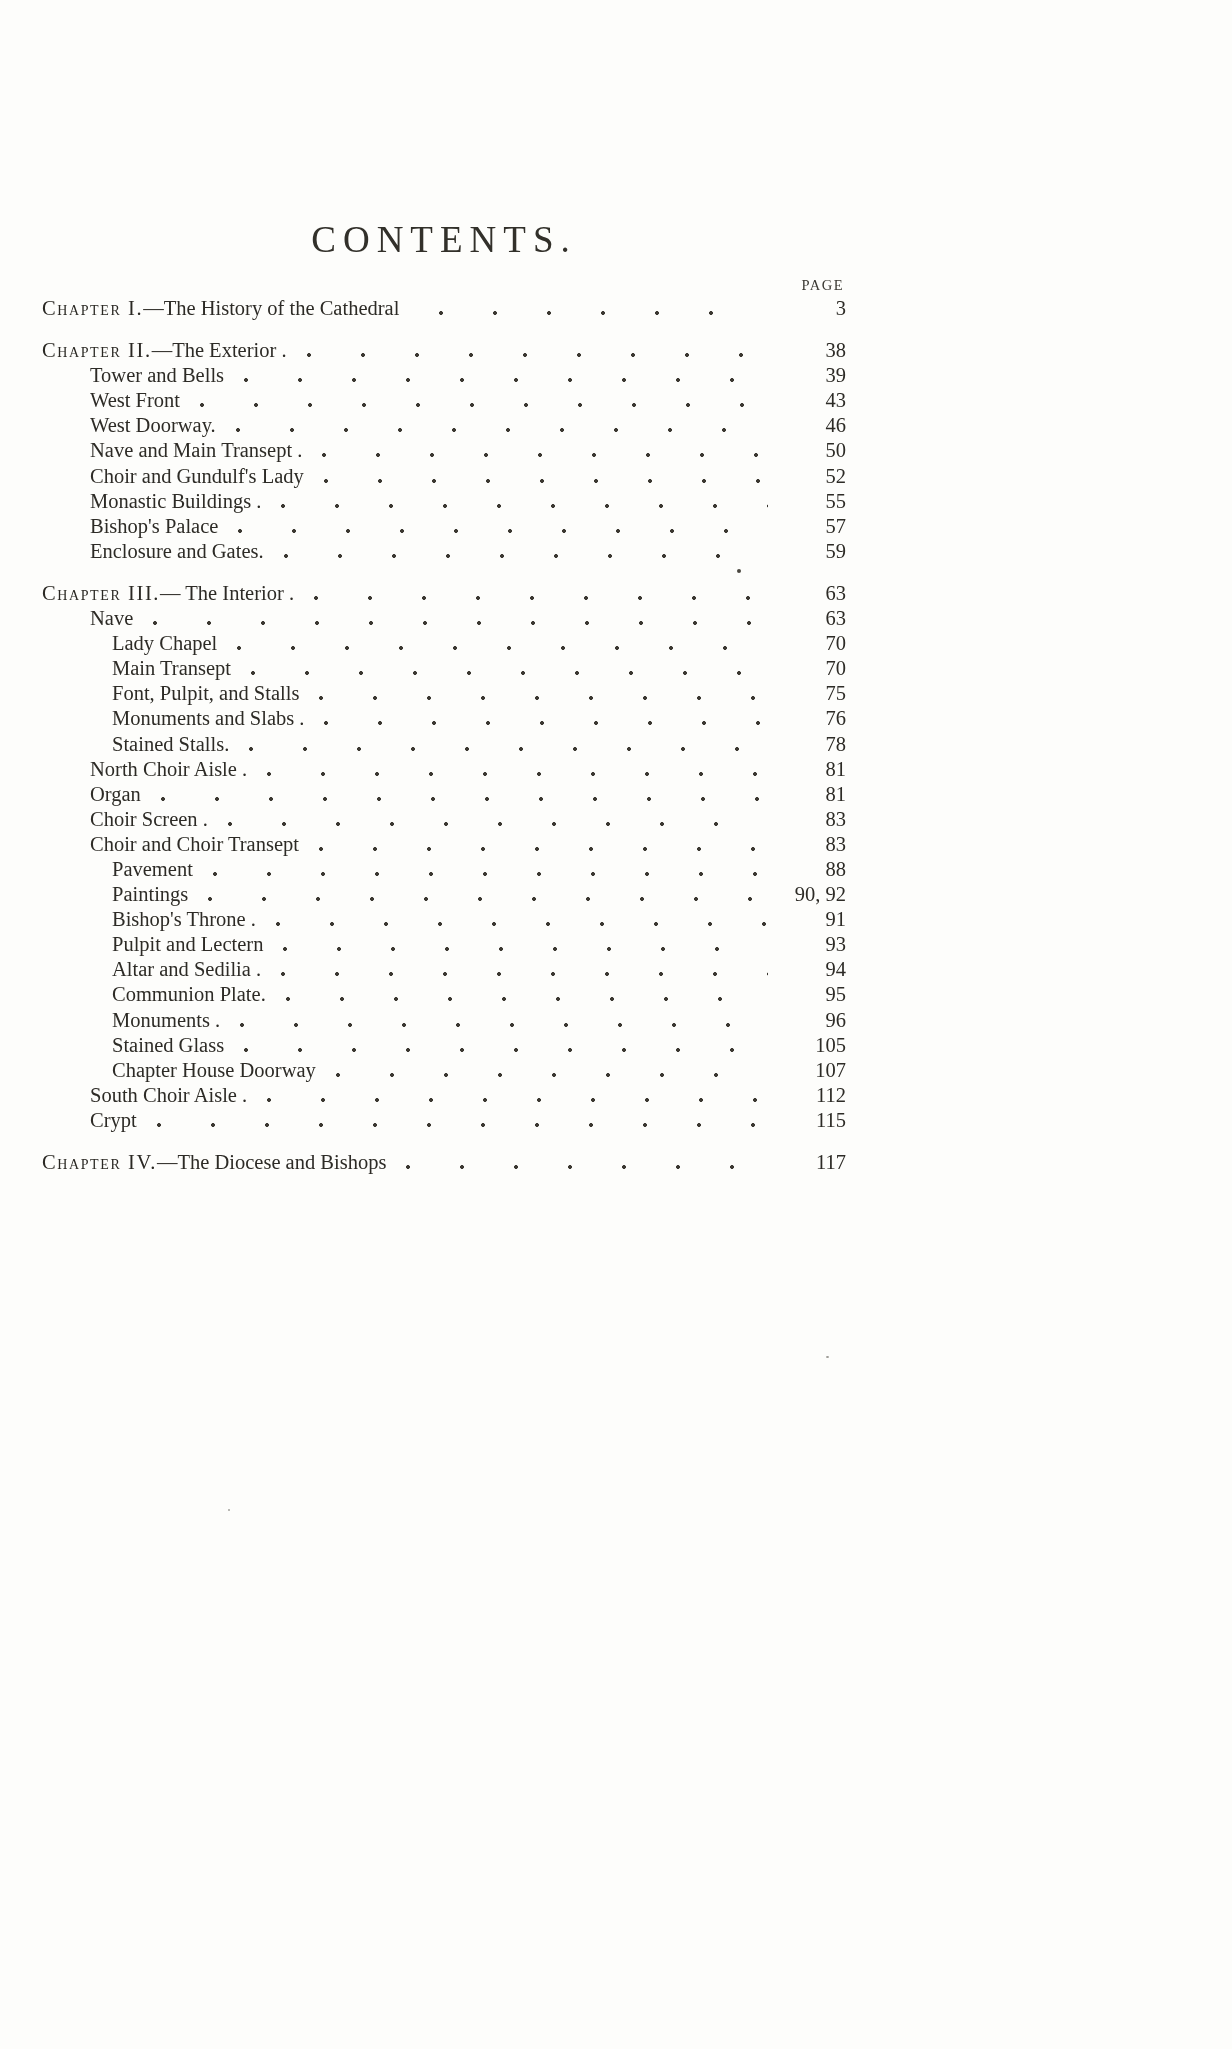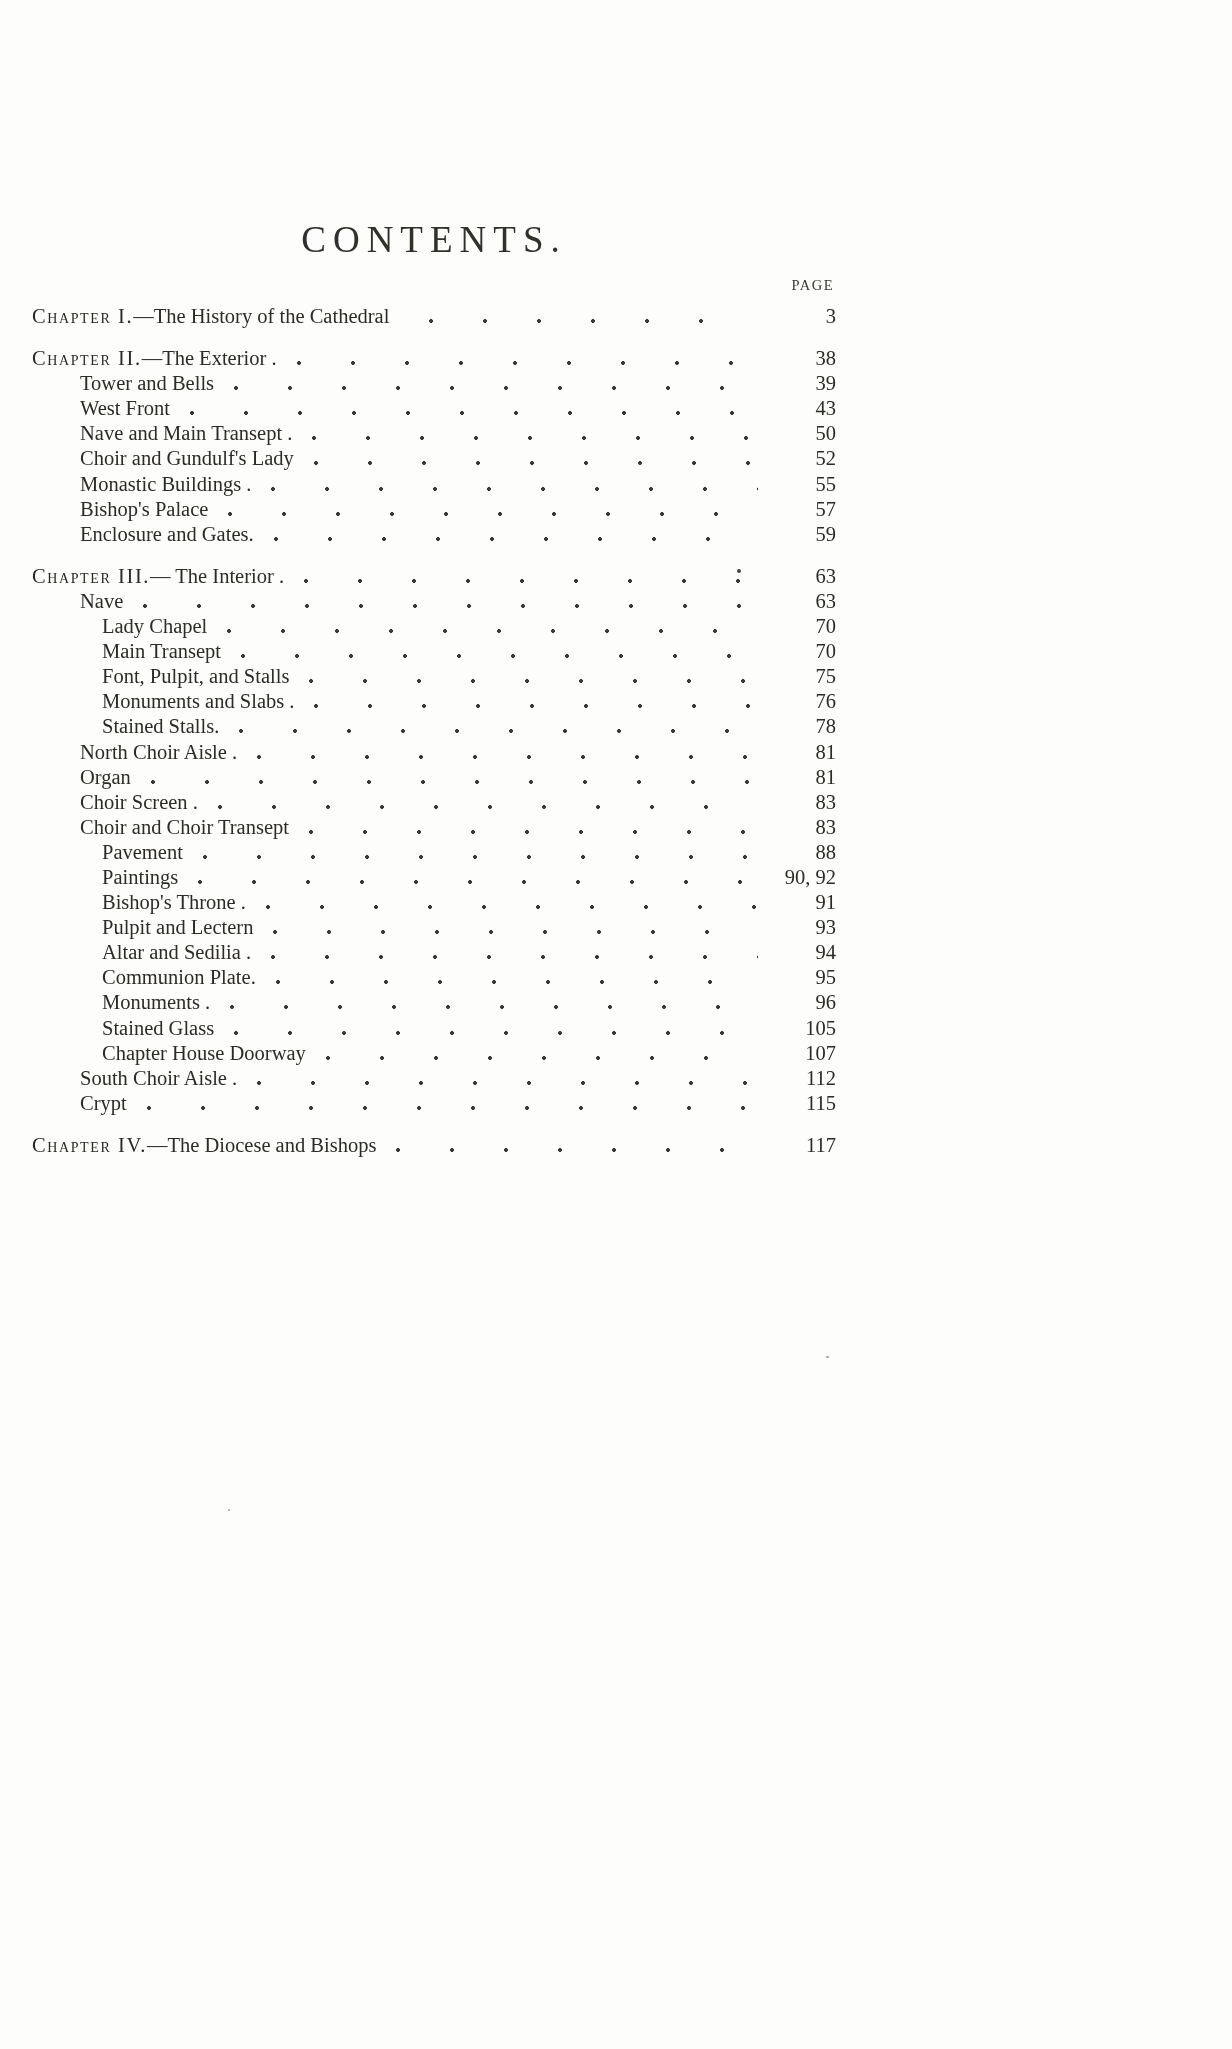--- a/index.html
+++ b/index.html
@@ -18,38 +18,38 @@
   .sheet {
     position: absolute;
     left: 0;
     top: 0;
     width: 1232px;
     height: 2049px;
     background: #fdfdfb;
   }
   .text-block {
     position: absolute;
-    left: 32px;
+    left: 42px;
     top: 218px;
     width: 804px;
   }
   .title {
     text-align: center;
     font-size: 37px;
     letter-spacing: 7px;
     color: #32302a;
     margin-bottom: 16px;
   }
   .page-label {
     text-align: right;
     font-size: 14.5px;
     letter-spacing: 1.5px;
     color: #3a3832;
     padding-right: 2px;
-    margin-bottom: 10px;
+    margin-bottom: 2px;
   }
   .row {
     display: flex;
     align-items: baseline;
     font-size: 20.5px;
     line-height: 25.1px;
     white-space: nowrap;
   }
   .row.chapter {
     margin-top: 17px;
@@ -117,20 +117,25 @@
           <span class="entry-label">Tower and Bells</span>
           <span class="leader"></span>
           <span class="pagenum">39</span>
         </div>
         <div class="row level1">
           <span class="entry-label">West Front</span>
           <span class="leader"></span>
           <span class="pagenum">43</span>
         </div>
         <div class="row level1">
+          <span class="entry-label">West Doorway.</span>
+          <span class="leader"></span>
+          <span class="pagenum">46</span>
+        </div>
+        <div class="row level1">
           <span class="entry-label">Nave and Main Transept .</span>
           <span class="leader"></span>
           <span class="pagenum">50</span>
         </div>
         <div class="row level1">
           <span class="entry-label">Choir and Gundulf's Lady</span>
           <span class="leader"></span>
           <span class="pagenum">52</span>
         </div>
         <div class="row level1">

